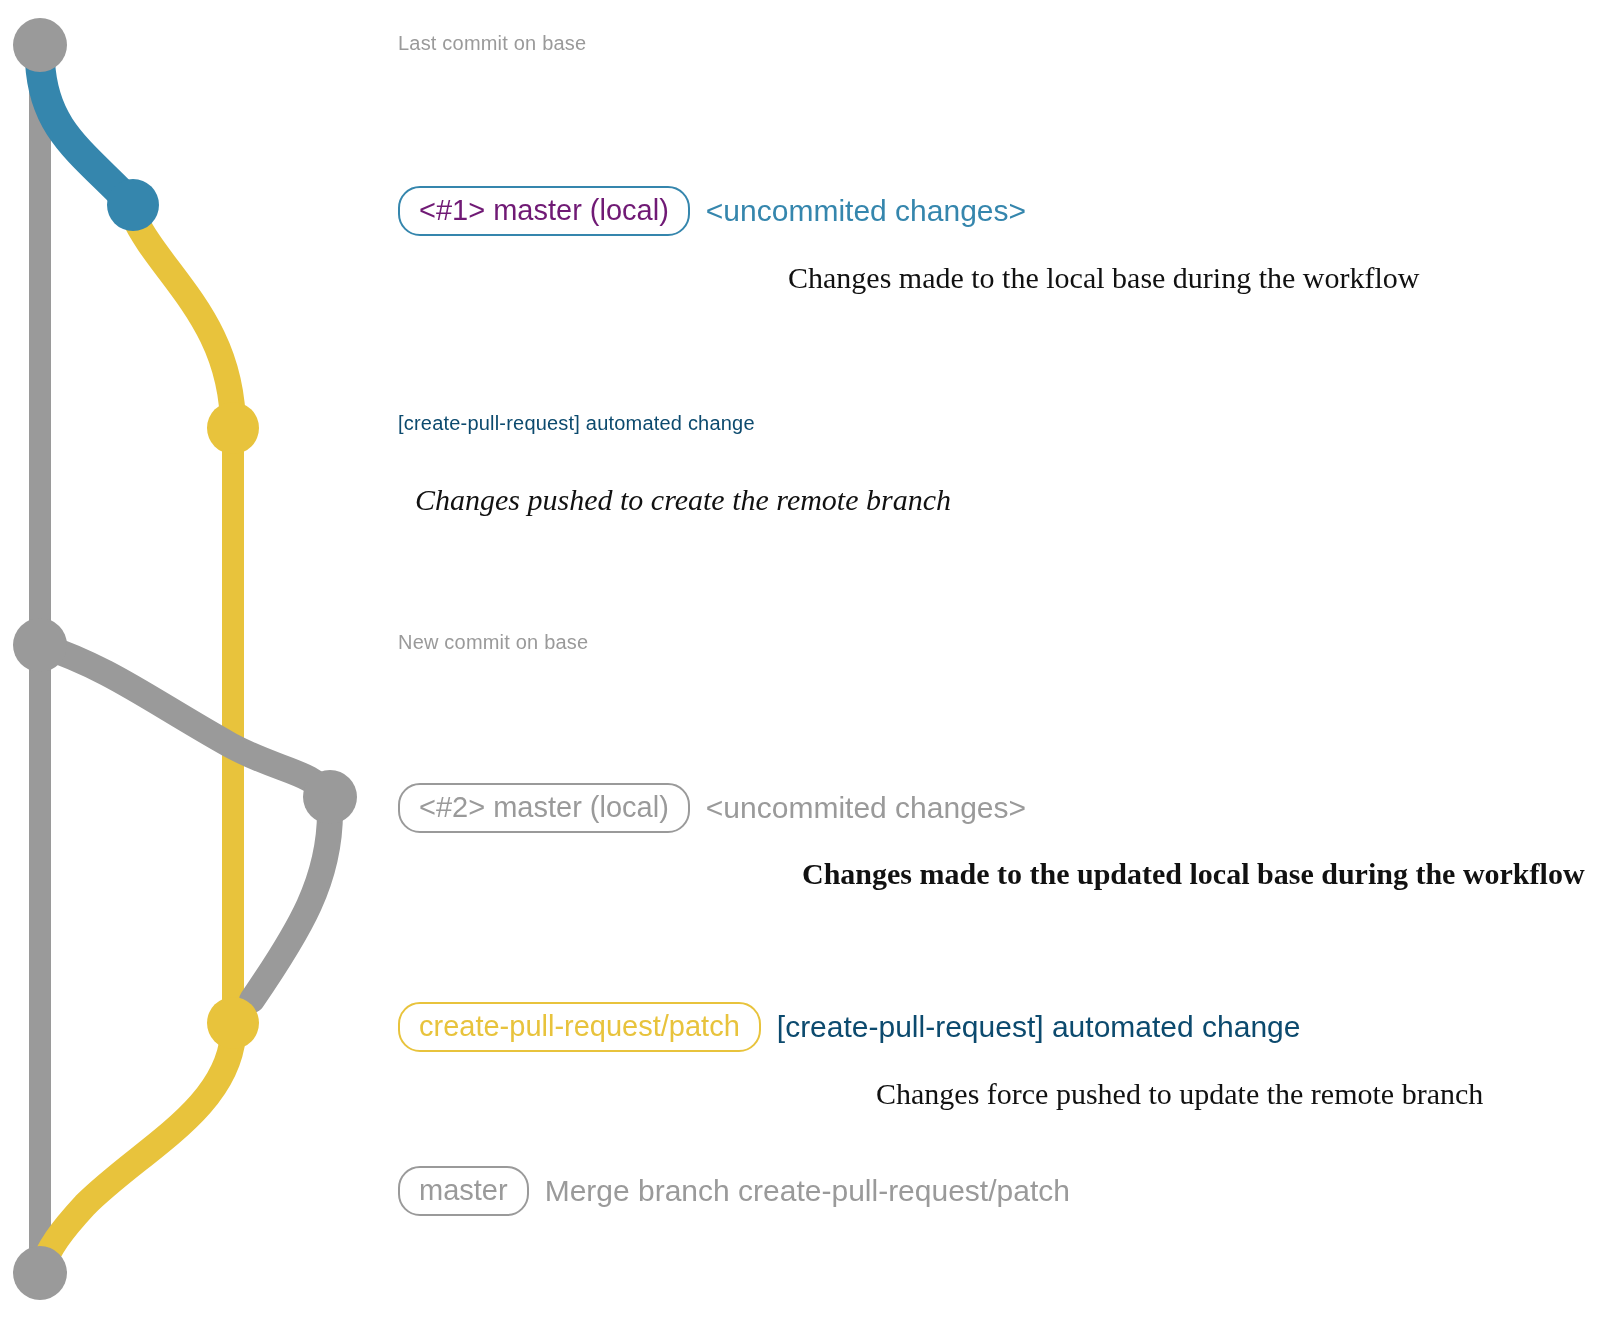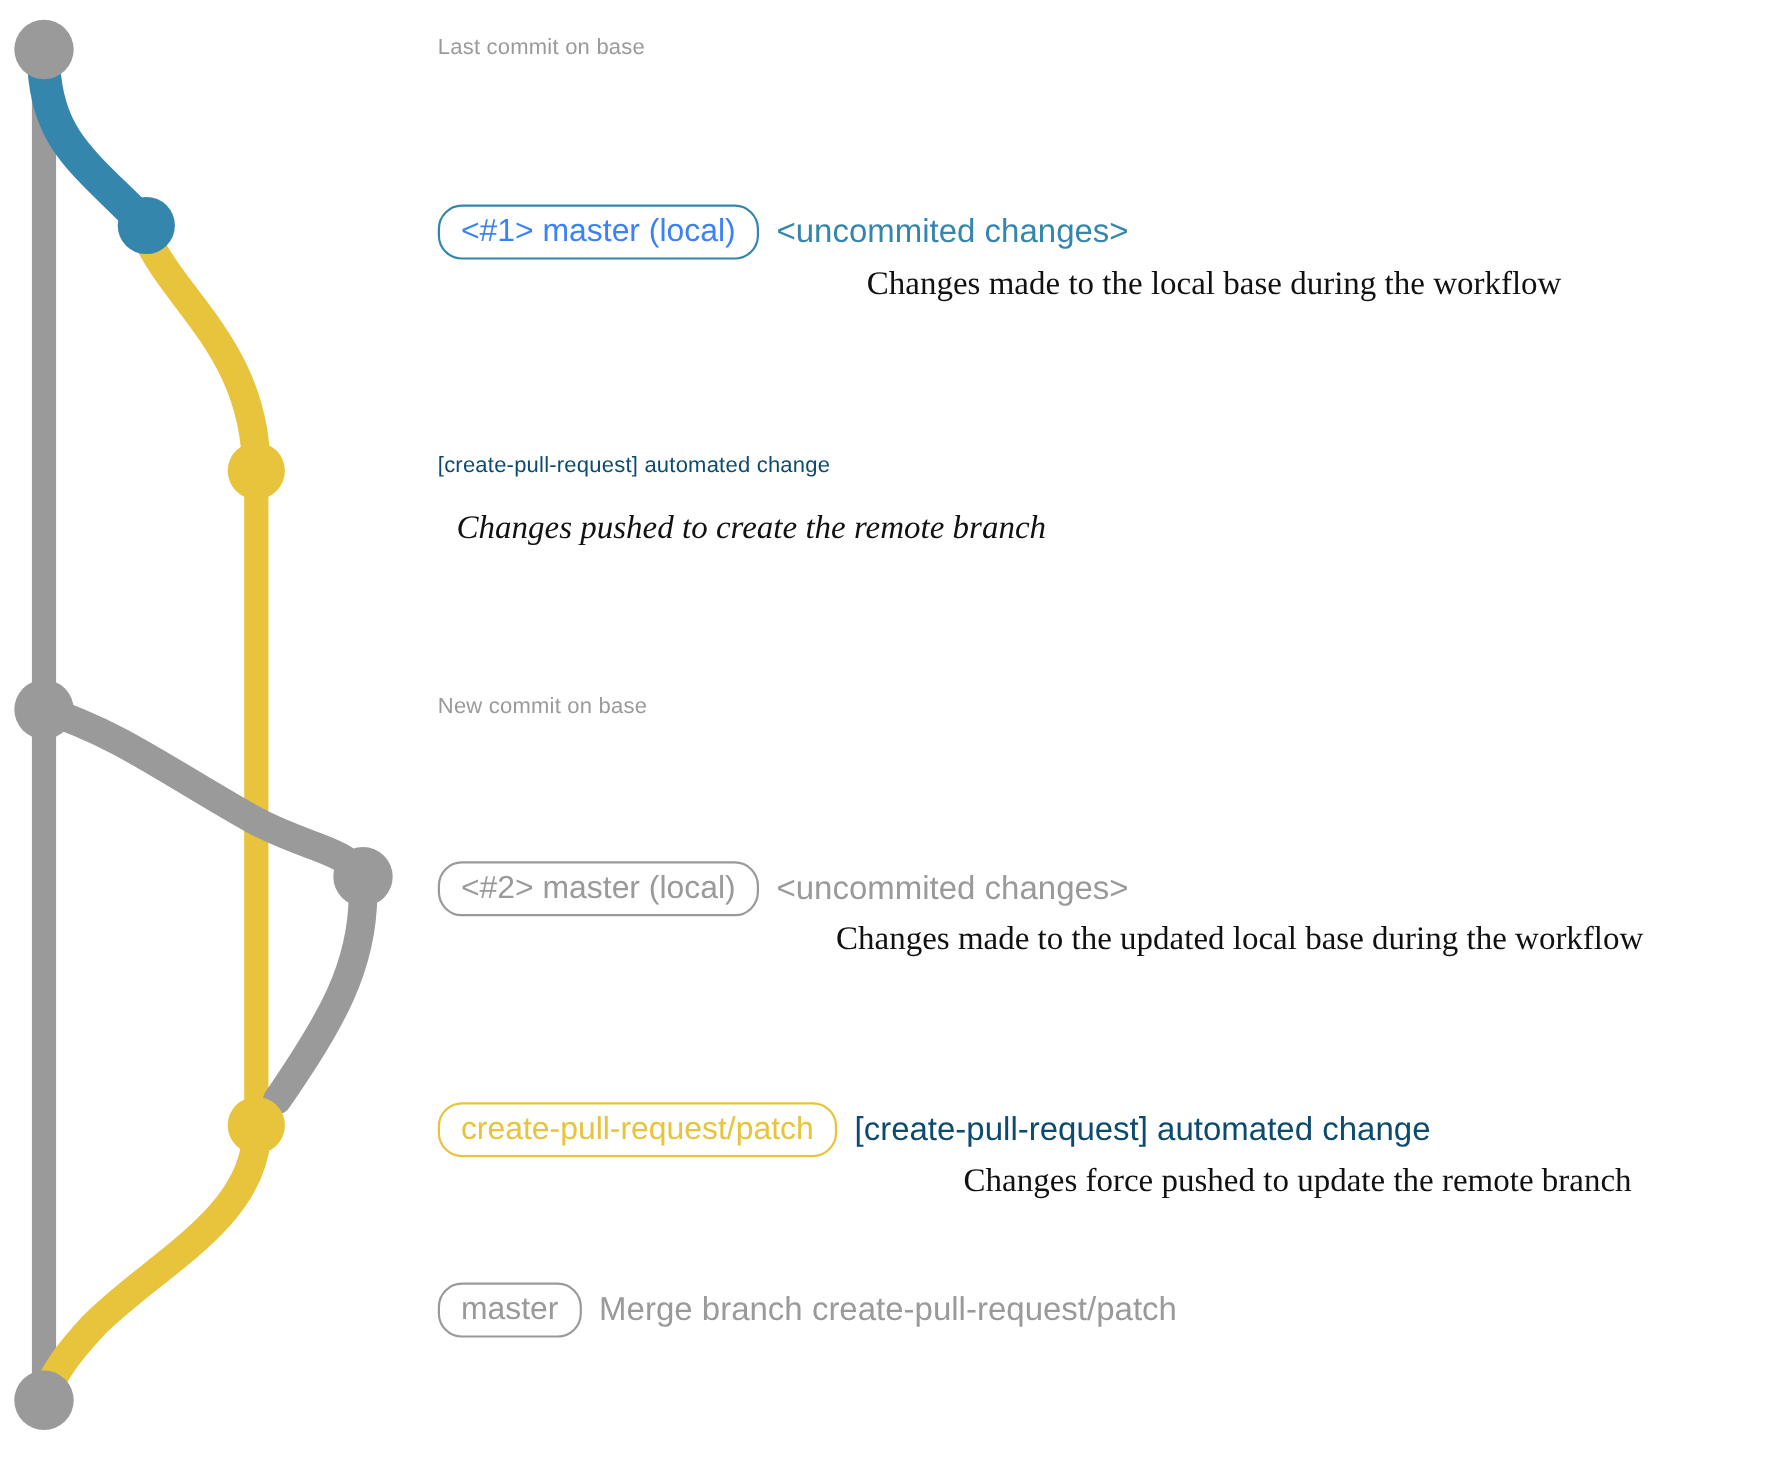--- a/index.html
+++ b/index.html
@@ -25,36 +25,37 @@
     display:inline-block;
     border-radius:22px;
     border:2px solid #9a9a9a;
     color:#9a9a9a;
     padding:7px 19px 9px 19px;
     font-size:29px;
     line-height:1.05;
     white-space:nowrap;
     background:transparent;
   }
-  .badge.blue{border-color:#3586ad;color:#3b82f6;}
+  .badge.blue{border-color:#3586ad;color:#701a75;}
   .badge.yellow{border-color:#e8c33c;color:#e8c33c;text-align:right;}
   .badge.gray{border-color:#9a9a9a;color:#9a9a9a;}
 
   .after-badge{
     font-size:30px;
     margin-left:16px;
     white-space:nowrap;
   }
 
   .desc{
     position:absolute;
     font-family:"Liberation Serif",serif;
     font-size:30px;
     color:#111111;
     white-space:nowrap;
+    margin-top:20px;
   }
 </style>
 </head>
 <body>
 
 <svg id="graph" viewBox="0 0 400 1344" width="400" height="1344">
 
   <path d="M 40 45 L 40 1273" stroke="#9a9a9a" stroke-width="22" fill="none" stroke-linecap="round"></path>
 
   <path d="M 40 62 C 44 130, 80 150, 133 205" stroke="#3586ad" stroke-width="30" fill="none" stroke-linecap="round"></path>
@@ -90,21 +91,21 @@
 
 <div class="ann plain-label yellow-label" style="left:398px; top:412px;">[create-pull-request] automated change</div>
 <div class="desc" style="left:415px; top:463px;font-style:italic;">Changes pushed to create the remote branch</div>
 
 <div class="ann plain-label gray-label" style="left:398px; top:631px;">New commit on base</div>
 
 <div class="row" style="left:398px; top:783px;">
   <span class="badge gray">&lt;#2&gt; master (local)</span>
   <span class="after-badge gray-label">&lt;uncommited changes&gt;</span>
 </div>
-<div class="desc" style="left:760px; top:837px;">Changes made to the updated local base during the workflow</div>
+<div class="desc" style="left:802px; top:837px;font-weight:bold;">Changes made to the updated local base during the workflow</div>
 
 <div class="row" style="left:398px; top:1002px;">
   <span class="badge yellow">create-pull-request/patch</span>
   <span class="after-badge yellow-label">[create-pull-request] automated change</span>
 </div>
 <div class="desc" style="left:876px; top:1057px;">Changes force pushed to update the remote branch</div>
 
 <div class="row" style="left:398px; top:1166px;">
   <span class="badge gray">master</span>
   <span class="after-badge gray-label">Merge branch create-pull-request/patch</span>

